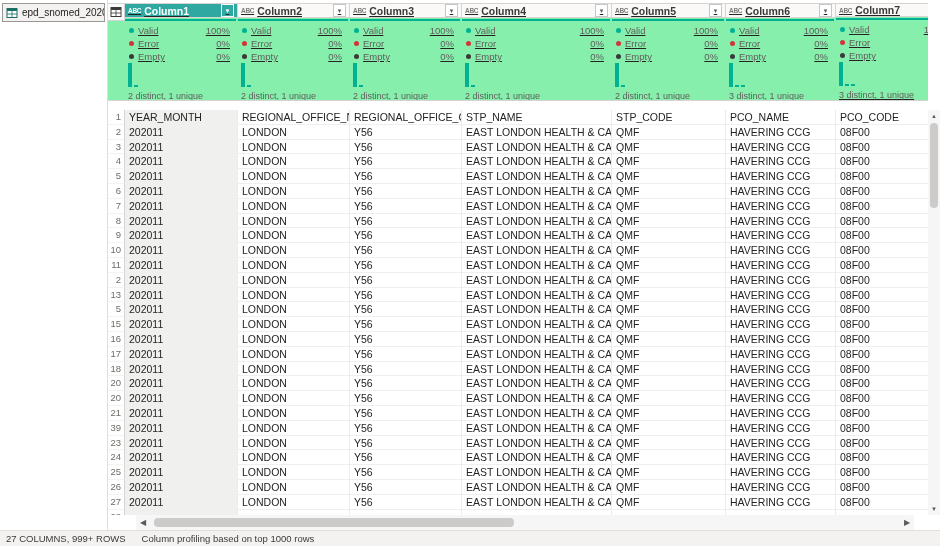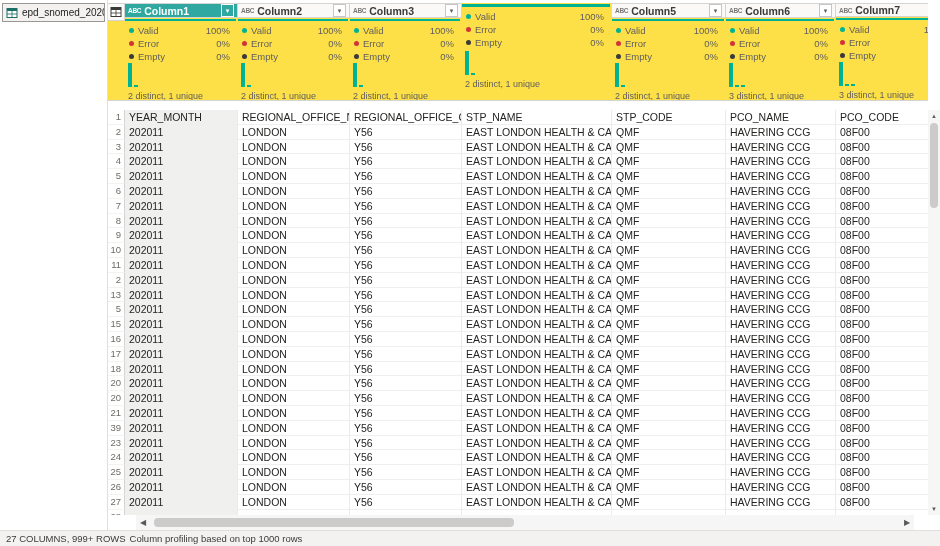--- a/index.html
+++ b/index.html
@@ -12,21 +12,21 @@
              border-right:1px solid #E1DFDD; padding:3px 2px; }
   .query-item { display:flex; align-items:center; gap:4px; height:19px; padding:0 3px;
                 background:#F3F2F1; border:1px solid #9A9896; font-size:10px;
                 white-space:nowrap; overflow:hidden; cursor:default; }
   .q-icon { display:flex; flex:0 0 auto; }
 
   
   .main { position:absolute; left:108px; right:0; top:0; bottom:16px; overflow:hidden; background:#fff; }
 
   .top-section { position:absolute; left:0; top:3px; height:98px; right:12px;
-                 display:flex; overflow:hidden; border-bottom:1px solid #D6D4D2; background:#fde047; }
+                 display:flex; overflow:hidden; border-bottom:1px solid #D6D4D2; background:#86efac;text-decoration:underline; }
   .corner { flex:0 0 17px; width:17px; height:18px; border:1px solid #D6D4D2; border-left:none;
             background:#FAFAFA; display:flex; align-items:center; justify-content:center; }
   .col-top { display:flex; flex-direction:column; overflow:hidden; }
   .col-header { height:18px; display:flex; align-items:center; gap:3px; padding:0 3px;
                 background:#FAF9F8; border-top:1px solid #D6D4D2; border-bottom:1px solid #D6D4D2;
                 border-right:1px solid #D6D4D2; cursor:default; }
   .type-icon { font-size:6.5px; font-weight:bold; color:#7A7977; letter-spacing:-0.3px; flex:0 0 auto; }
   .tname { font-size:10.5px; font-weight:bold; color:#3B3A39; white-space:nowrap; overflow:hidden; }
   .filter-btn { margin-left:auto; flex:0 0 auto; width:13px; height:13px; border:1px solid #C8C6C4;
                 background:#fff; color:#605E5C; font-size:7px; line-height:11px; text-align:center; }
@@ -61,21 +61,21 @@
   .hscroll { position:absolute; left:28px; right:26px; bottom:0; height:15px; background:#F6F6F6;
              display:flex; align-items:center; }
   .harrow { width:14px; text-align:center; font-size:8px; color:#5A5A5A; flex:0 0 auto; }
   .hthumb { height:9px; width:360px; background:#CDCBC9; border-radius:4px; margin-left:4px; flex:0 0 auto; }
   .hspacer { flex:1; }
 
   
   .statusbar { position:absolute; left:0; right:0; bottom:0; height:16px; background:#F3F2F1;
                border-top:1px solid #E1DFDD; display:flex; align-items:center;
                font-size:9.5px; color:#3B3A39; padding-left:6px; }
-  .status-right { margin-left:4px; }
+  .status-right { margin-left:16px; }
 </style>
 </head>
 <body>
 
 <div class="app">
 
   <aside class="sidebar">
     <div class="query-item">
       <span class="q-icon">
         <svg width="12" height="12" viewBox="0 0 12 12">
@@ -184,20 +184,25 @@
               <span class="val">0%</span>
             </div>
           </div>
           <div class="chart">
             <div class="bar" style="height: 24px; background: rgb(0, 178, 148);"></div>
             <div class="bar" style="height: 2px; background: rgb(0, 178, 148);"></div>
           </div>
           <div class="distinct">2 distinct, 1 unique</div>
         </div>
         <div class="col-top" style="flex: 0 0 150px; width: 150px;">
+          <div class="col-header">
+            <span class="type-icon">ABC</span>
+            <span class="tname">Column4</span>
+            <span class="filter-btn">▾</span>
+          </div>
           <div class="qbar" style="background: rgb(0, 178, 148);"></div>
           <div class="quality">
             <div class="qline">
               <span class="dot" style="background: rgb(0, 178, 148);"></span>
               <span class="lbl">Valid</span>
               <span class="val">100%</span>
             </div>
             <div class="qline">
               <span class="dot" style="background: rgb(209, 52, 56);"></span>
               <span class="lbl">Error</span>

